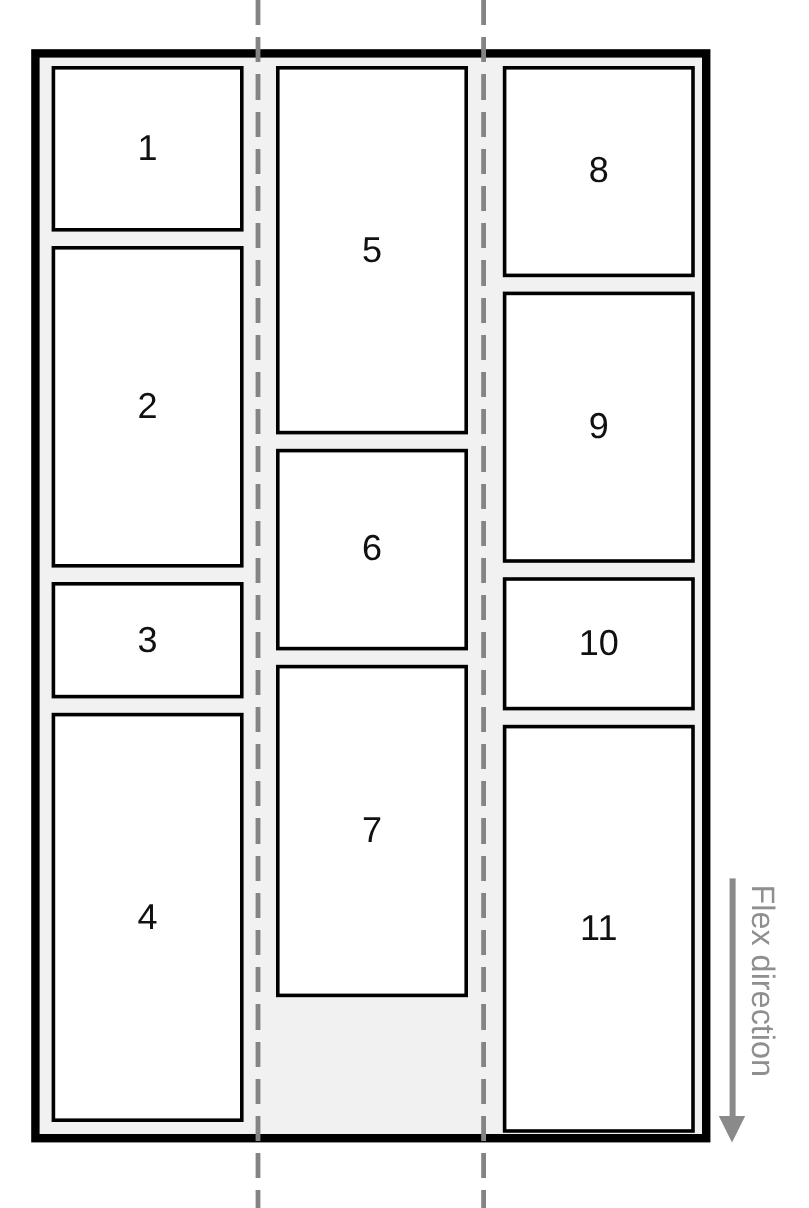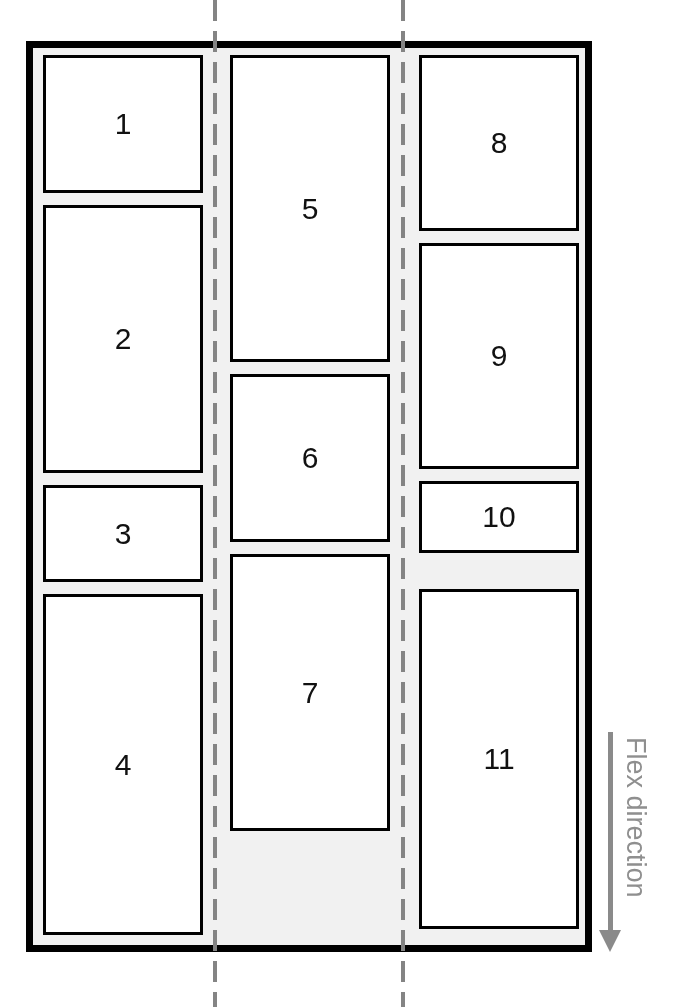--- a/index.html
+++ b/index.html
@@ -71,22 +71,22 @@
   #flex-column-1 .flex-item:nth-child(2) { height: 268px; }
   #flex-column-1 .flex-item:nth-child(3) { height: 97px; }
   #flex-column-1 .flex-item:nth-child(4) { height: 341px; }
 
   #flex-column-2 .flex-item:nth-child(1) { height: 307px; }
   #flex-column-2 .flex-item:nth-child(2) { height: 168px; }
   #flex-column-2 .flex-item:nth-child(3) { height: 277px; }
 
   #flex-column-3 .flex-item:nth-child(1) { height: 176px; }
   #flex-column-3 .flex-item:nth-child(2) { height: 226px; }
-  #flex-column-3 .flex-item:nth-child(3) { height: 72px; }
-  #flex-column-3 .flex-item:nth-child(4) { height: 340px; margin-top: 24px; }
+  #flex-column-3 .flex-item:nth-child(3) { height: 111px; }
+  #flex-column-3 .flex-item:nth-child(4) { height: 340px; }
 
   
   .arrow-shaft {
     position: absolute;
     left: 608px;
     top: 732px;
     width: 5px;
     height: 198px;
     background: #8a8a8a;
     z-index: 2;

